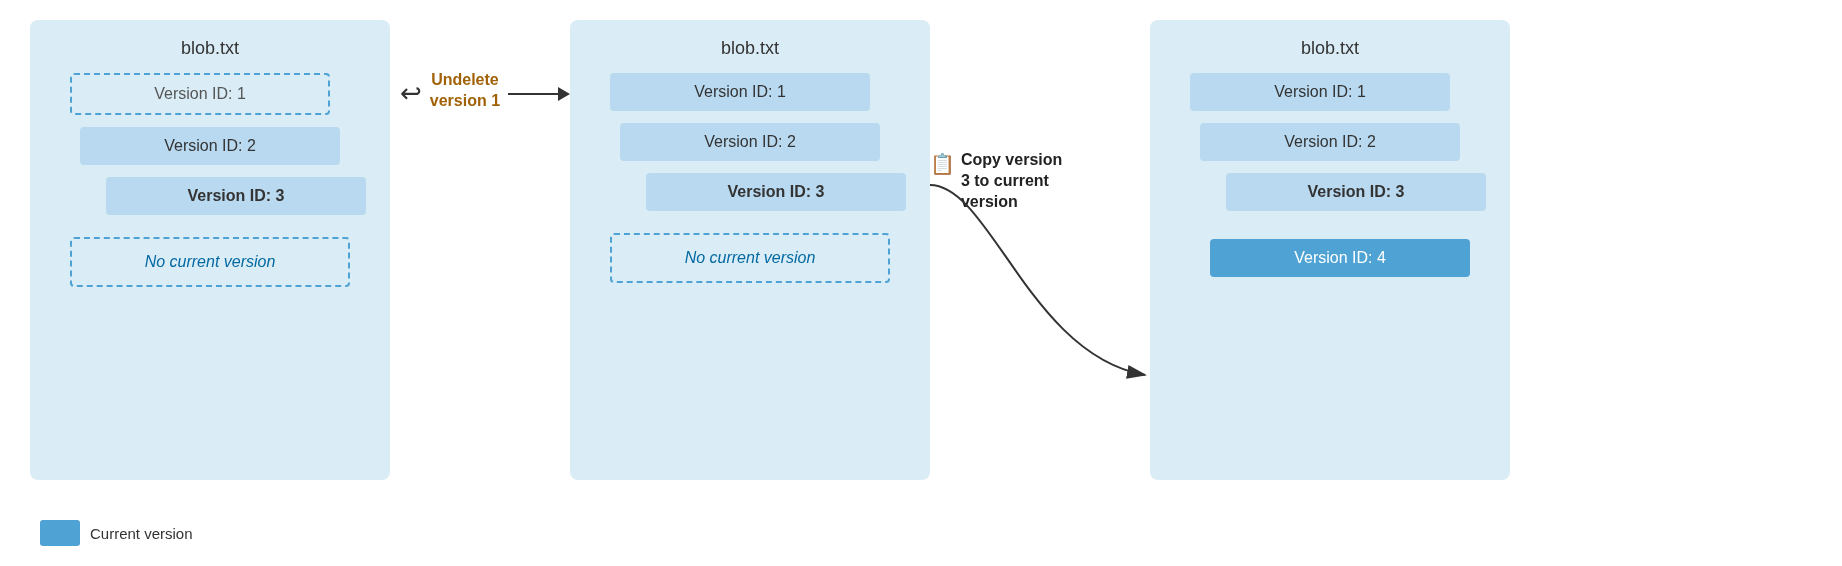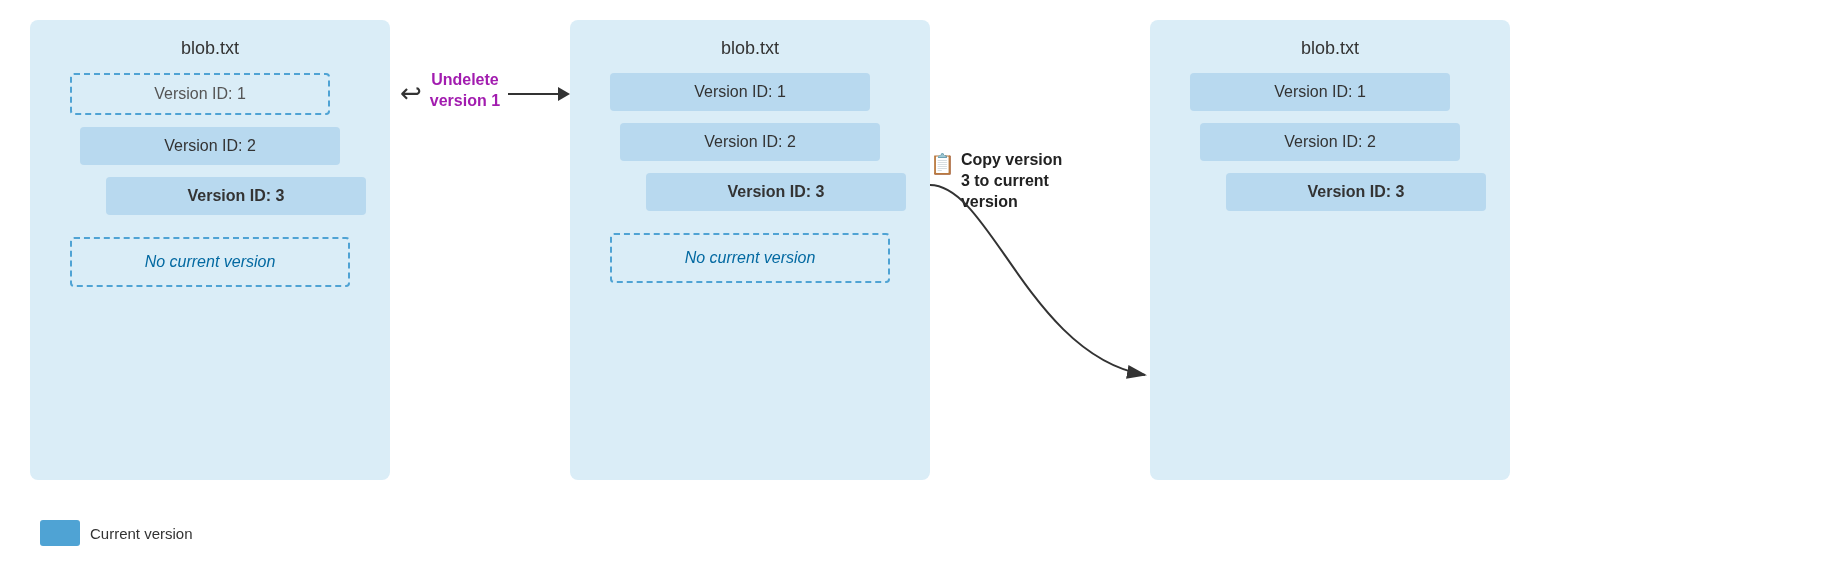--- a/index.html
+++ b/index.html
@@ -83,21 +83,21 @@
       justify-content: center;
       width: 180px;
       min-height: 460px;
       position: relative;
       flex-shrink: 0;
     }
 
     .arrow-label {
       font-size: 16px;
       font-weight: bold;
-      color: #a21caf;
+      color: #a16207;
       text-align: center;
       margin-bottom: 6px;
       line-height: 1.3;
     }
 
     .arrow-shaft {
       flex: 1;
       height: 2px;
       background: #333;
     }
@@ -306,20 +306,23 @@
       </div>
 
       <div class="version-row v2">
         <div class="version-box version-previous">Version ID: 2</div>
       </div>
 
       <div class="version-row v3">
         <div class="version-box version-previous">Version ID: 3</div>
       </div>
 
+      <div class="version-row v4" style="margin-top:16px;">
+        <div class="version-box version-current">Version ID: 4</div>
+      </div>
     </div>
   </div>
 
 </div>
 
 <div class="legend" style="margin-top: 10px;">
   <div class="legend-item">
     <div class="legend-box legend-current-box"></div>
     <span>Current version</span>
   </div>

